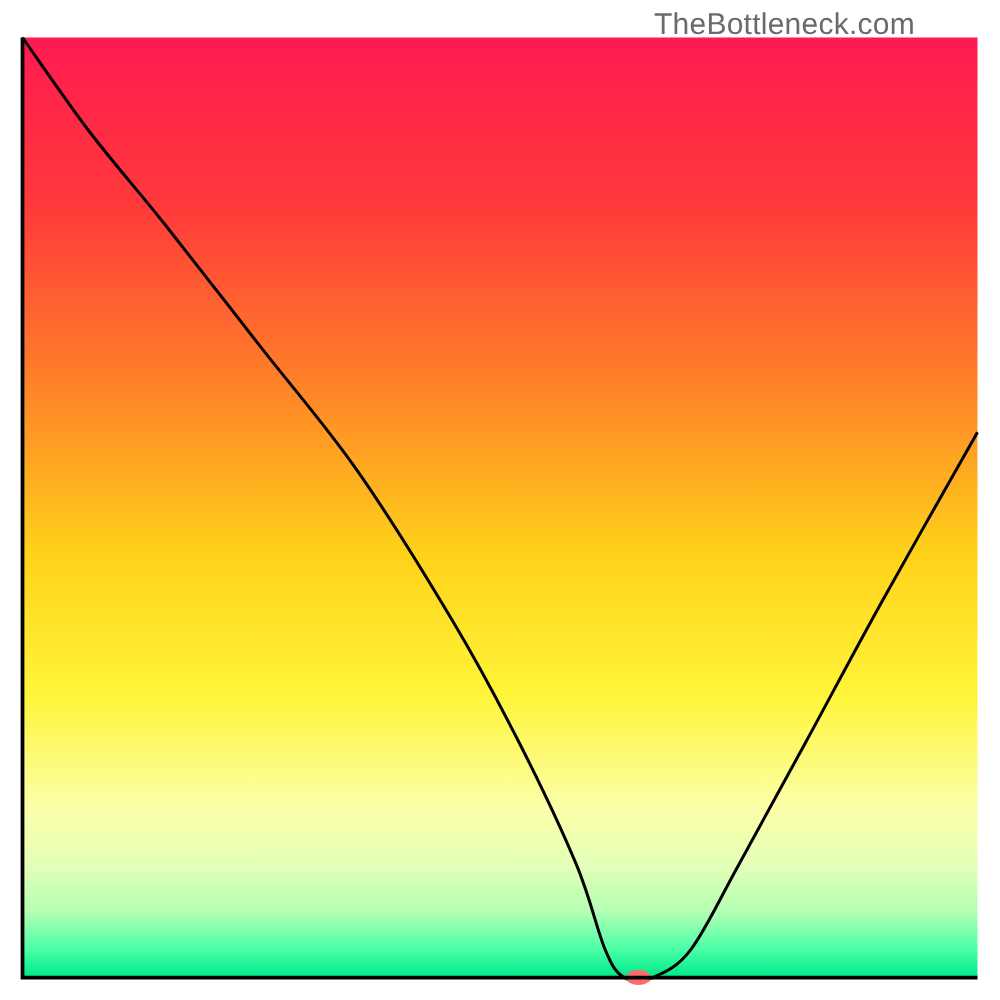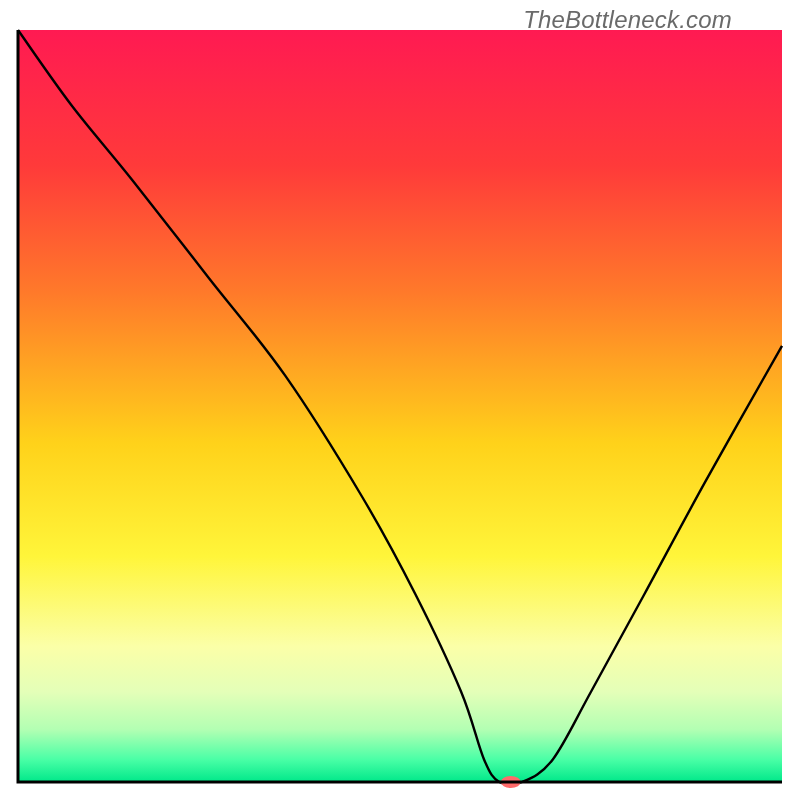--- a/index.html
+++ b/index.html
@@ -7,21 +7,20 @@
     padding: 0;
     width: 800px;
     height: 800px;
     background: #ffffff;
     font-family: Arial, Helvetica, sans-serif;
   }
   .chart-wrap {
     position: relative;
     width: 742px;
     height: 800px;
-    font-style: italic;
   }
   .watermark {
     position: absolute;
     top: 6px;
     right: 10px;
     font-size: 24px;
     font-weight: 500;
     color: #6a6a6a;
     letter-spacing: 0.2px;
     z-index: 5;

